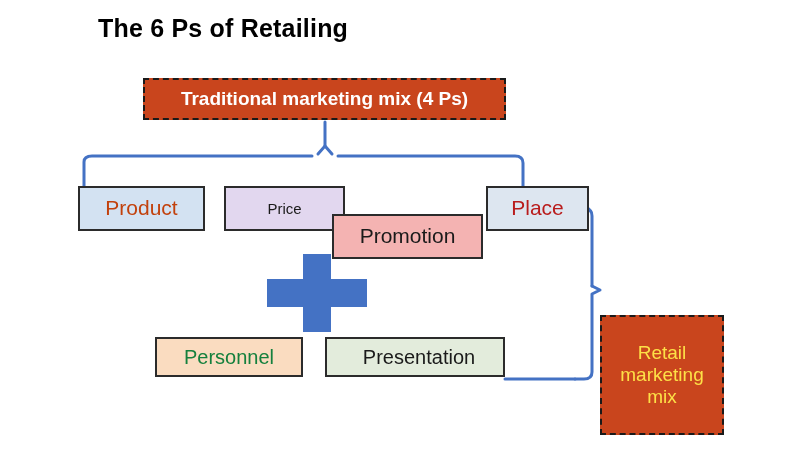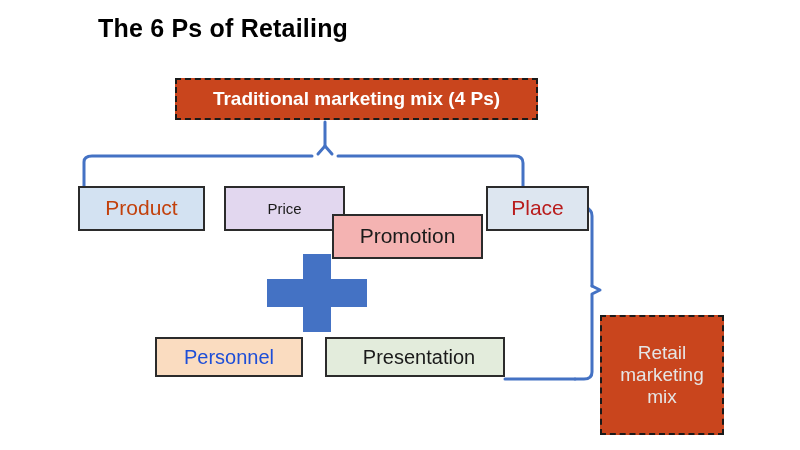--- a/index.html
+++ b/index.html
@@ -43,21 +43,20 @@
   #trad-box {
     left: 143px;
     top: 78px;
     width: 363px;
     height: 42px;
     background: #c9451d;
     border: 2px dashed #1a1a1a;
     color: #ffffff;
     font-size: 19px;
     font-weight: bold;
-    margin-left: 32px;
   }
 
   
   #product-box {
     left: 78px;
     top: 186px;
     width: 127px;
     height: 45px;
     background: #d3e2f2;
     border: 2px solid #2b2b2b;
@@ -97,21 +96,21 @@
   }
 
   
   #personnel-box {
     left: 155px;
     top: 337px;
     width: 148px;
     height: 40px;
     background: #fadcc0;
     border: 2px solid #2b2b2b;
-    color: #1d4ed8;
+    color: #15803d;
     font-size: 20px;
   }
   #presentation-box {
     left: 325px;
     top: 337px;
     width: 180px;
     height: 40px;
     background: #e3ecdc;
     border: 2px solid #2b2b2b;
     color: #1a1a1a;
@@ -120,21 +119,21 @@
   }
 
   
   #retail-box {
     left: 600px;
     top: 315px;
     width: 124px;
     height: 120px;
     background: #c9451d;
     border: 2px dashed #1a1a1a;
-    color: #e5e5e5;
+    color: #fde047;
     font-size: 19px;
     flex-direction: column;
     padding: 4px;
   }
   #retail-box span { display: block; }
 
   
   #plus-sign {
     position: absolute;
     left: 267px;

